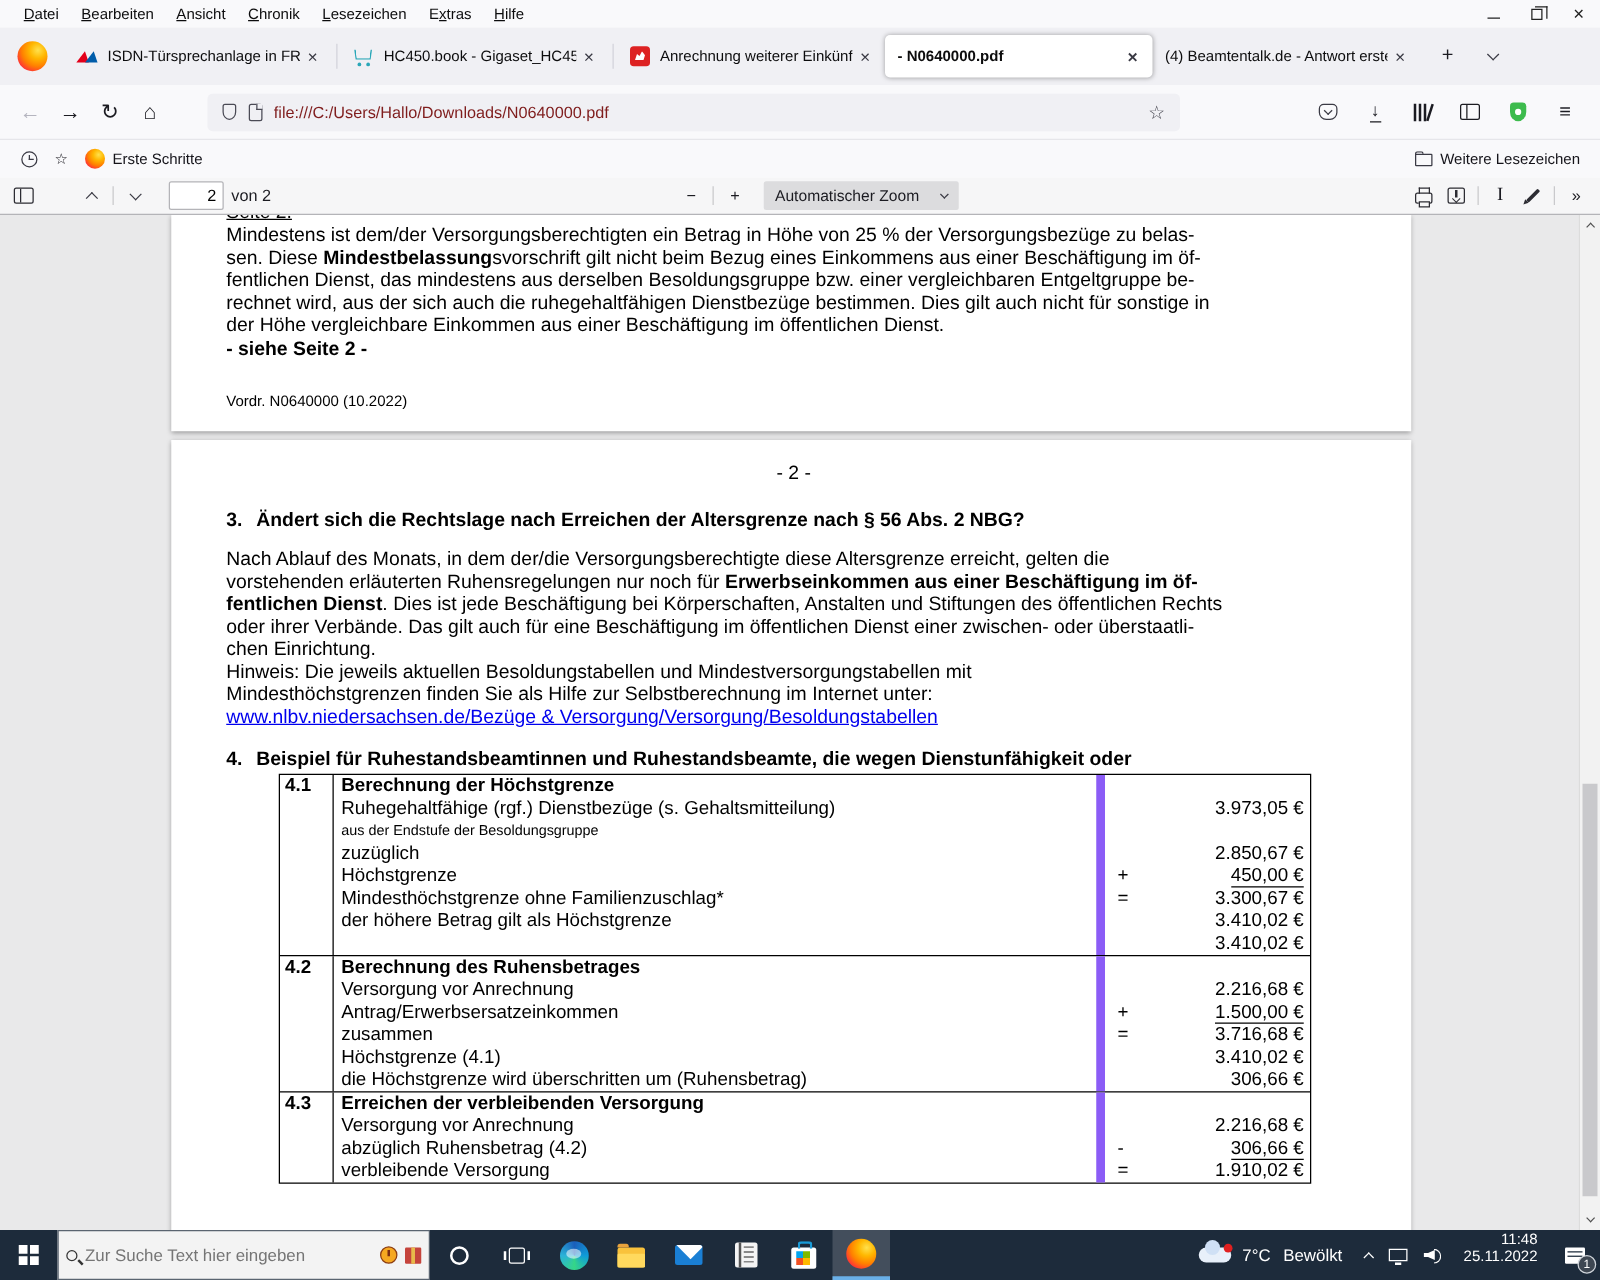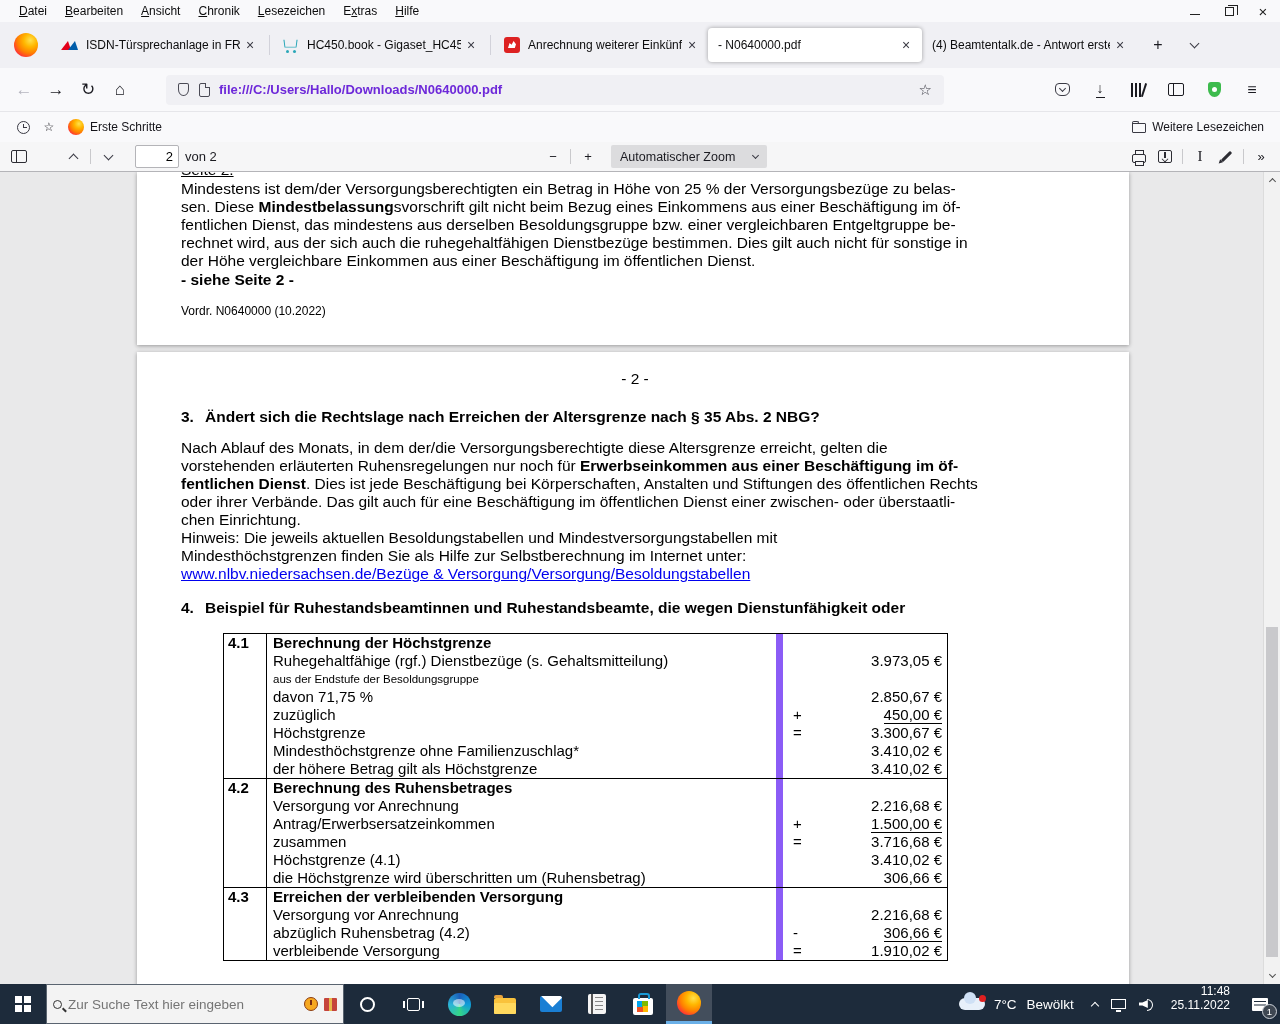--- a/index.html
+++ b/index.html
@@ -22,21 +22,21 @@
   
   .tabstrip { height:46px; background:#f0f0f4; display:flex; align-items:center; padding:0 8px; }
   .ff-logo { width:24px; height:24px; border-radius:50%; margin:0 14px 0 6px;
     background:radial-gradient(circle at 68% 30%, #ffe14d 0%, #ffb700 28%, #ff8000 55%, #ff3b30 76%, #c4007a 100%); }
   .ff-logo.small { width:16px; height:16px; margin:0 6px 0 0; }
   .tab { width:214px; height:34px; display:flex; align-items:center; padding:0 6px 0 10px;
     font-size:12px; color:#0c0c0d; border-radius:4px; position:relative; }
   .tab .title { flex:1; white-space:nowrap; overflow:hidden; }
   .tab .tab-close { width:20px; height:20px; display:flex; align-items:center; justify-content:center;
     font-size:14px; color:#3a3a44; border-radius:3px; }
-  .tab.active { background:#fff; box-shadow:0 0 4px rgba(0,0,0,.35); }
+  .tab.active { background:#fff; box-shadow:0 0 4px rgba(0,0,0,.35);font-weight:bold; }
   .tabsep { width:1px; height:20px; background:#d2d2da; margin:0 3px; }
   .favicon { width:16px; height:16px; margin-right:8px; flex:none; position:relative; }
   .fav-avm::before { content:""; position:absolute; left:0; top:4px; width:0; height:0;
     border-left:5px solid transparent; border-right:5px solid transparent; border-bottom:9px solid #e2001a;
     transform:skewX(-12deg);}
   .fav-avm::after { content:""; position:absolute; left:7px; top:4px; width:0; height:0;
     border-left:5px solid transparent; border-right:5px solid transparent; border-bottom:9px solid #005ca9;
     transform:skewX(-12deg);}
   .fav-cart { border:none; }
   .fav-cart::before { content:""; position:absolute; left:1px; top:3px; width:11px; height:7px;
@@ -58,21 +58,21 @@
     border-bottom:1px solid #e6e6ea; }
   .nav-btn { width:32px; height:32px; display:flex; align-items:center; justify-content:center;
     font-size:17px; color:#1b1b21; border-radius:4px; flex:none;}
   .nav-btn.disabled { color:#b5b5bf; }
   .urlbar { flex:none; width:778px; height:30px; margin-left:30px; background:#f0f0f4; border-radius:4px;
     display:flex; align-items:center; padding:0 8px; }
   .shield-ic { width:11px; height:13px; border:1.5px solid #4a4a55; border-radius:2px 2px 50% 50%; margin:0 10px 0 4px;}
   .doc-ic { width:11px; height:14px; border:1.4px solid #4a4a55; border-radius:2px; position:relative; margin-right:9px;}
   .doc-ic::after{ content:""; position:absolute; right:-1px; top:-1px; width:4px; height:4px; background:#f0f0f4;
     border-left:1.4px solid #4a4a55; border-bottom:1.4px solid #4a4a55;}
-  .url-text { font-size:13px; color:#6d28d9; flex:1; white-space:nowrap; overflow:hidden;font-weight:bold;}
+  .url-text { font-size:13px; color:#7f1d1d; flex:1; white-space:nowrap; overflow:hidden;}
   .star-btn { font-size:15px; color:#3a3a44; padding:2px 4px;}
   .nav-right { display:flex; align-items:center; margin-left:auto; gap:6px; padding-right:4px;}
   .pocket-ic { width:15px; height:13px; border:1.5px solid #3a3a44; border-radius:4px 4px 6px 6px;
     display:flex; align-items:center; justify-content:center;}
   .pocket-ic .chev{ width:5px;height:5px; margin-top:-2px;}
   .dl-ic { position:relative; font-size:14px; color:#1b1b21; line-height:1; padding-bottom:3px;}
   .dl-ic::after { content:""; position:absolute; left:-1px; right:-1px; bottom:0; border-bottom:1.6px solid #1b1b21;}
   .lib-ic { display:flex; gap:2px; align-items:flex-end; height:14px;}
   .lib-ic i { width:1.8px; height:14px; background:#1b1b21; display:block;}
   .lib-ic i:last-child { transform:rotate(18deg); }
@@ -125,32 +125,32 @@
   .content { position:relative; height:812px; background:#e9e9ea; overflow:hidden; }
   .pdf-page { position:absolute; left:137px; width:992px; background:#fff;
     box-shadow:0 1px 4px rgba(0,0,0,.35); color:#000; overflow:hidden; }
   .page1 { top:0; height:173px; padding:0 84px 0 44px; }
   .page2 { top:180px; height:640px; padding:0 40px 0 44px; }
   .dline { font-size:15.5px; line-height:18px; white-space:nowrap; }
   .dline.b, .b { font-weight:700; }
   .clip-line { height:8px; overflow:hidden; }
   .clip-line .dline { margin-top:-11px; text-decoration:underline; }
   .see-ref { text-align:left; font-weight:700; font-size:15.5px; line-height:18px; margin-top:1px;}
-  .doc-footer { font-size:12px; margin-top:15px; }
+  .doc-footer { font-size:12px; margin-top:25px; }
   .pagenum { text-align:center; font-size:15.5px; line-height:18px; margin-top:18px; }
   .dheading { display:flex; font-weight:700; font-size:15.5px; line-height:18px; white-space:nowrap;}
   .dheading .hnum { width:24px; flex:none;}
   .h3 { margin-top:20px; }
   .para { margin-top:13px; }
   .h4 { margin-top:16px; }
   .h4-line2 { margin-left:24px; font-weight:700; font-size:15.5px; line-height:18px; white-space:nowrap;}
   .h-small { font-size:12.5px; }
   .doc-link { color:#0000ee; text-decoration:underline; font-size:15.5px; line-height:18px; display:inline-block;}
 
-  .doc-table { margin-top:16px; margin-left:42px; width:725px; border:1px solid #000; }
+  .doc-table { margin-top:2px; margin-left:42px; width:826px; border:1px solid #000; }
   .tsection { display:flex; }
   .tsection + .tsection { border-top:1px solid #000; }
   .col-num { width:43px; flex:none; border-right:1px solid #000; padding-left:4px; }
   .col-label { flex:1; border-right:7px solid #8b5cf6; padding-left:6px; }
   .col-amt { width:164px; flex:none; padding:0 5px 0 6px; }
   .tl { height:18px; line-height:18px; font-size:15px; white-space:nowrap; }
   .tl.bold { font-weight:700; }
   .tl.small { font-size:11.5px; }
   .tl.amtline { display:flex; }
   .tl .op { width:26px; flex:none; padding-left:4px;}
@@ -392,21 +392,21 @@
     <div class="dline">der Höhe vergleichbare Einkommen aus einer Beschäftigung im öffentlichen Dienst.</div>
     <div class="see-ref">- siehe Seite 2 -</div>
     <div class="doc-footer">Vordr. N0640000 (10.2022)</div>
   </div>
 
   <div class="pdf-page page2">
     <div class="pagenum">- 2 -</div>
 
     <div class="dheading h3">
       <span class="hnum">3.</span>
-      <span>Ändert sich die Rechtslage nach Erreichen der Altersgrenze nach § 35 Abs. 2 NBG?</span>
+      <span>Ändert sich die Rechtslage nach Erreichen der Altersgrenze nach § 56 Abs. 2 NBG?</span>
     </div>
 
     <div class="para">
       <div class="dline">Nach Ablauf des Monats, in dem der/die Versorgungsberechtigte diese Altersgrenze erreicht, gelten die</div>
       <div class="dline"><span>vorstehenden erläuterten Ruhensregelungen nur noch für </span><span class="b">Erwerbseinkommen aus einer Beschäftigung im öf-</span></div>
       <div class="dline"><span class="b">fentlichen Dienst</span><span>. Dies ist jede Beschäftigung bei Körperschaften, Anstalten und Stiftungen des öffentlichen Rechts</span></div>
       <div class="dline">oder ihrer Verbände. Das gilt auch für eine Beschäftigung im öffentlichen Dienst einer zwischen- oder überstaatli-</div>
       <div class="dline">chen Einrichtung.</div>
       <div class="dline">Hinweis: Die jeweils aktuellen Besoldungstabellen und Mindestversorgungstabellen mit</div>
       <div class="dline">Mindesthöchstgrenzen finden Sie als Hilfe zur Selbstberechnung im Internet unter:</div>
@@ -421,21 +421,20 @@
     <div class="doc-table">
 
       <div class="tsection">
         <div class="col-num">
             <div class="tl bold">4.1</div>
           </div>
         <div class="col-label">
           <div class="tl bold">Berechnung der Höchstgrenze</div>
           <div class="tl">Ruhegehaltfähige (rgf.) Dienstbezüge (s. Gehaltsmitteilung)</div>
           <div class="tl small">aus der Endstufe der Besoldungsgruppe</div>
-          <div class="tl">davon 71,75 %</div>
           <div class="tl">zuzüglich</div>
           <div class="tl">Höchstgrenze</div>
           <div class="tl">Mindesthöchstgrenze ohne Familienzuschlag*</div>
           <div class="tl">der höhere Betrag gilt als Höchstgrenze</div>
         </div>
         <div class="col-amt">
           <div class="tl"></div>
           <div class="tl amtline">
               <span class="op"></span>
               <span class="amt">3.973,05 €</span>

